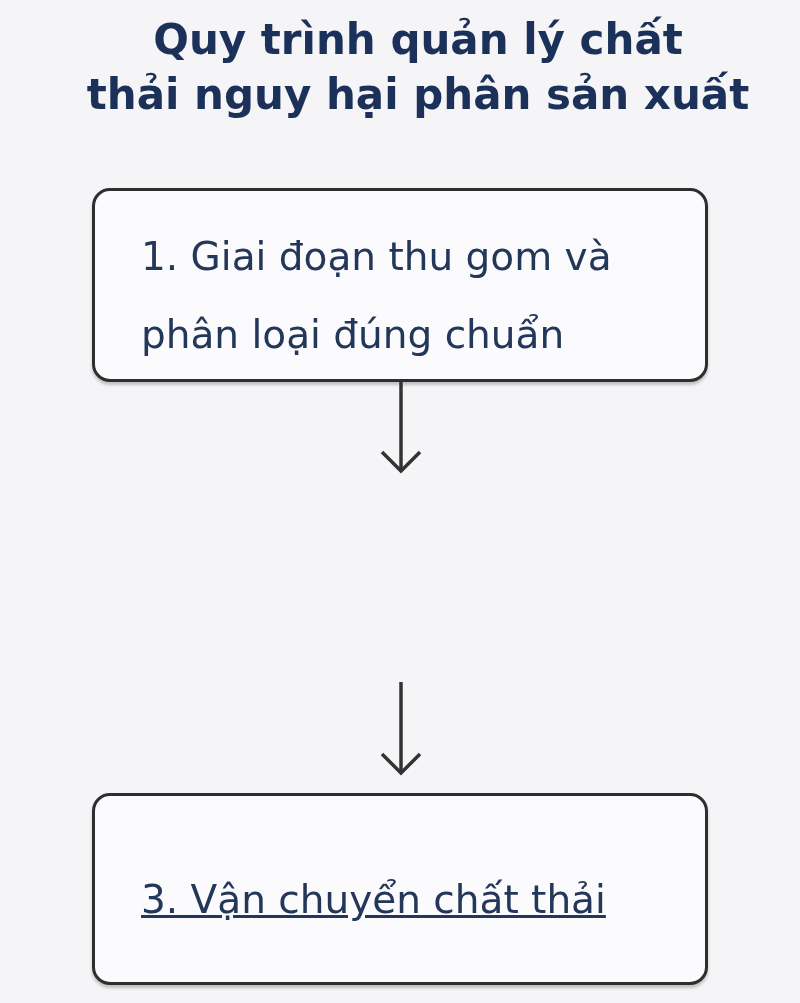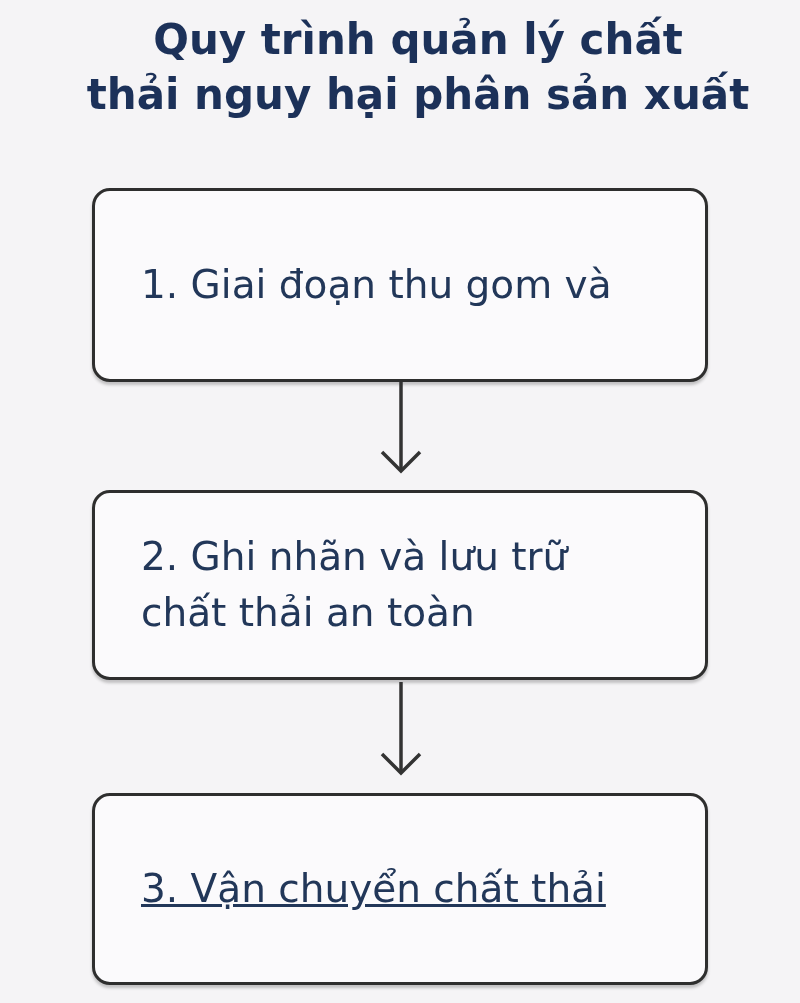--- a/index.html
+++ b/index.html
@@ -51,20 +51,21 @@
     justify-content: center;
     padding-left: 46px;
     color: #223759;
     font-size: 39px;
     font-weight: 400;
     line-height: 56px;
   }
   .step-box .sline {
     display: block;
     white-space: nowrap;
+    margin-top: 22px;
   }
   #step-1 { top: 188px; height: 194px; }
   #step-2 { top: 490px; height: 190px; }
   #step-3 { top: 793px; height: 192px; text-decoration: underline; }
   .arrow {
     position: absolute;
     left: 369px;
     width: 64px;
   }
   #arrow-1 { top: 382px; height: 92px; }
@@ -80,33 +81,30 @@
 
 <div class="canvas">
 
   <h1 class="title">
     <span class="tline">Quy trình quản lý chất</span>
     <span class="tline">thải nguy hại phân sản xuất</span>
   </h1>
 
   <section class="step-box" id="step-1">
     <span class="sline">1. Giai đoạn thu gom và</span>
+    <span class="sline">phân loại đúng chuẩn</span>
   </section>
 
   <div class="arrow" id="arrow-1">
     <svg viewBox="0 0 64 92" xmlns="http://www.w3.org/2000/svg">
       <line x1="32" y1="0" x2="32" y2="89" stroke="#333333" stroke-width="3.5"></line>
       <polyline points="13,70 32,89 51,70" fill="none" stroke="#333333" stroke-width="3.5"></polyline>
     </svg>
   </div>
 
-  <section class="step-box" id="step-2">
-    <span class="sline">2. Ghi nhãn và lưu trữ</span>
-    <span class="sline">chất thải an toàn</span>
-  </section>
 
   <div class="arrow" id="arrow-2">
     <svg viewBox="0 0 64 94" xmlns="http://www.w3.org/2000/svg">
       <line x1="32" y1="0" x2="32" y2="91" stroke="#333333" stroke-width="3.5"></line>
       <polyline points="13,72 32,91 51,72" fill="none" stroke="#333333" stroke-width="3.5"></polyline>
     </svg>
   </div>
 
   <section class="step-box" id="step-3">
     <span class="sline">3. Vận chuyển chất thải</span>

